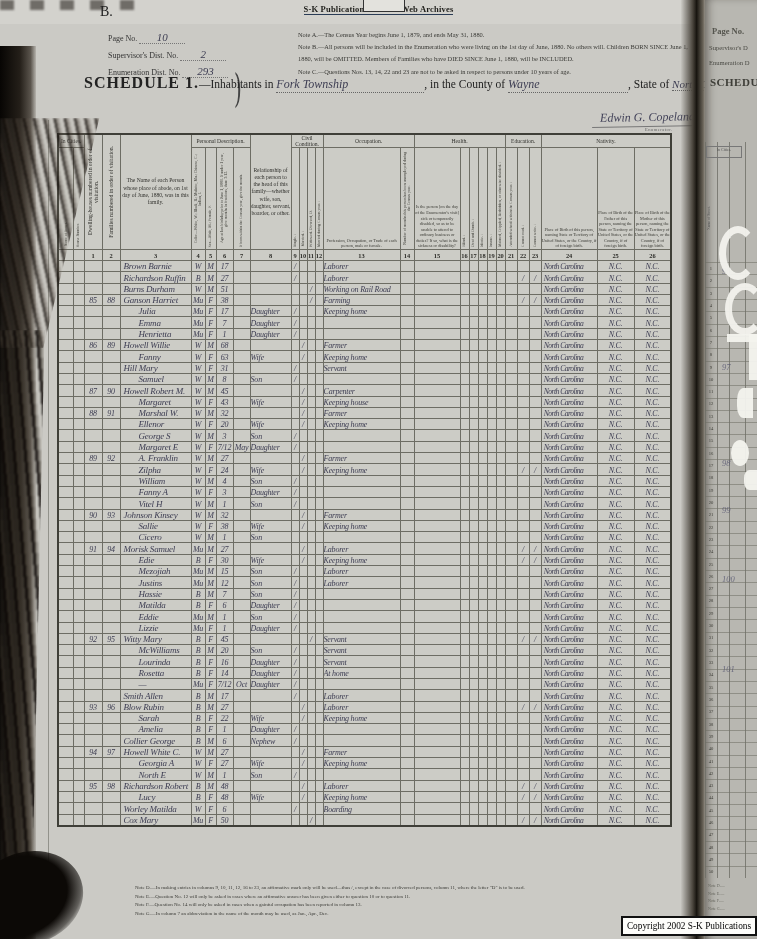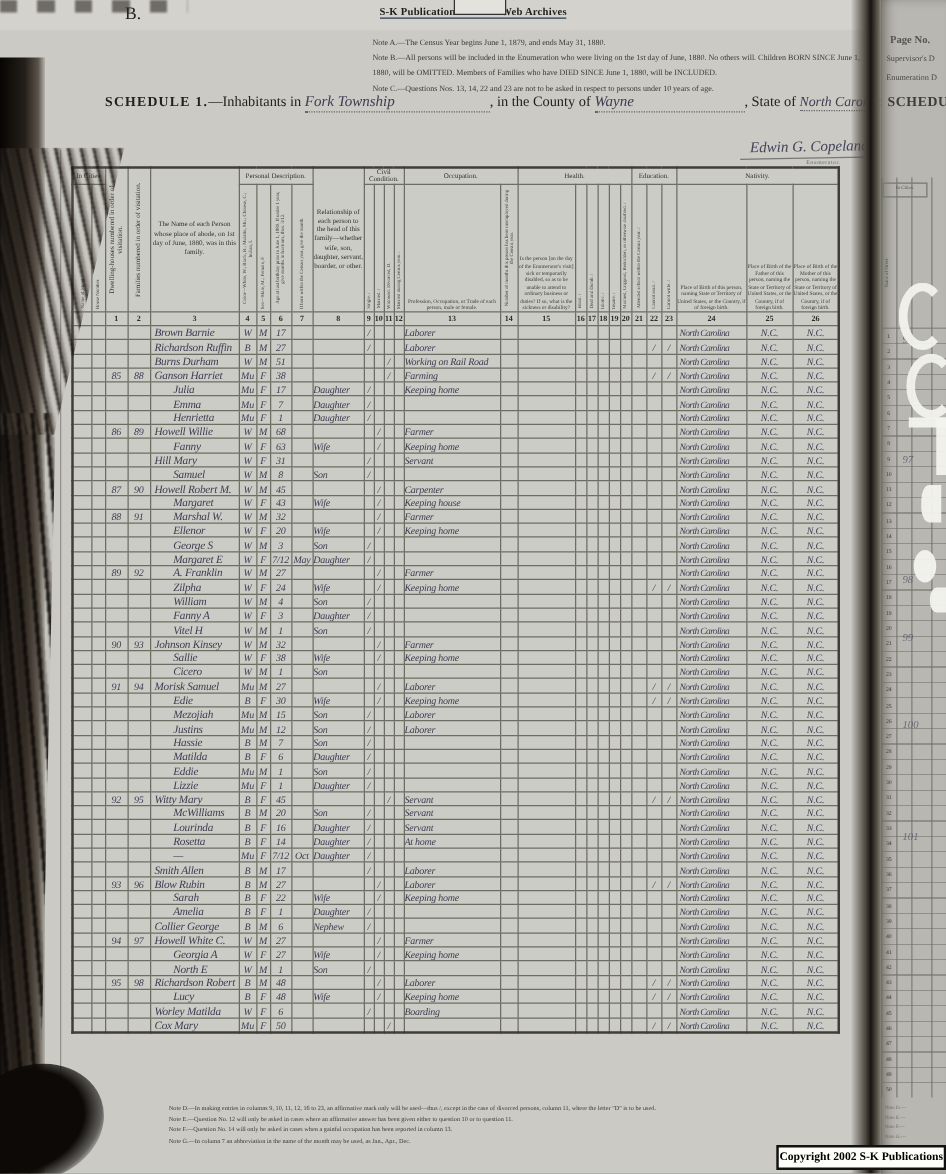--- a/index.html
+++ b/index.html
@@ -35,21 +35,21 @@
   .pginfo{position:absolute;left:108px;top:31px;width:140px;font-size:8px;color:#333;}
   .pginfo .row{position:relative;height:17px;}
   .pginfo .lbl{display:inline-block;}
   .pginfo .val{font-style:italic;font-size:11px;color:#3d3d52;border-bottom:1px dotted #777;
     display:inline-block;min-width:46px;text-align:center;}
   .brace{position:absolute;left:122px;top:34px;font-size:40px;font-weight:100;color:#444;
     transform:scaleX(.5);font-family:"DejaVu Serif",serif;}
   .notes-top{position:absolute;left:298px;top:29px;width:400px;font-size:6.4px;line-height:1.9;color:#3a3a36;}
   .notes-top .n2{padding-left:0;}
   .schedline{position:absolute;left:84px;top:74px;width:600px;white-space:nowrap;font-size:11.5px;color:#222;}
-  .schedline .big{font-size:11px;letter-spacing:1px;font-family:"Liberation Serif",serif;font-weight:bold;}
+  .schedline .big{font-size:16px;letter-spacing:1px;font-family:"Liberation Serif",serif;font-weight:bold;}
   .hwv{font-style:italic;color:#3d3d52;border-bottom:1px dotted #666;}
   .schedline .place{display:inline-block;min-width:148px;font-size:12px;}
   .schedline .county{display:inline-block;min-width:120px;font-size:12px;}
   .schedline .state{display:inline-block;min-width:96px;font-size:11px;}
   .schedline2{position:absolute;left:248px;top:96px;white-space:nowrap;font-size:12.5px;color:#222;}
   .schedline2 .day{display:inline-block;min-width:66px;text-align:center;font-size:10px;}
   .signature{position:absolute;left:592px;top:110px;font-style:italic;font-size:12px;color:#44445a;
     border-bottom:1px solid #777;padding:0 8px 1px 8px;transform:rotate(-1deg);}
   .enum-lbl{position:absolute;left:645px;top:127px;font-size:4.5px;color:#666;letter-spacing:.5px;}
   
@@ -73,21 +73,21 @@
     letter-spacing:-.2px;white-space:nowrap;}
   tbody td.nm{font-size:9px;padding-left:3px;overflow:visible;}
   tbody td.nm.sub{padding-left:18px;}
   tbody td.ctr{text-align:center;}
   tbody td.tick{text-align:center;font-style:italic;color:#3d3d52;font-size:8px;}
   tbody td.bpc{font-size:7.6px;letter-spacing:-.5px;padding-left:2px;overflow:visible;}
   tbody tr.fam td{border-top:1.6px solid #4a4a42;}
   
   .notes-bottom{position:absolute;left:135px;top:884px;width:560px;font-size:5px;line-height:1.7;color:#3a3a36;}
   .copyright{position:absolute;left:621px;top:916px;width:136px;height:20px;background:#fdfdfa;
-    border:2px solid #111;box-sizing:border-box;font-weight:bold;font-size:9.3px;color:#000;
+    border:2px solid #111;box-sizing:border-box;font-weight:normal;font-size:9.3px;color:#000;
     text-align:center;line-height:16px;white-space:nowrap;}
   
   .p2txt{position:absolute;color:#4a4a44;white-space:nowrap;overflow:hidden;}
   .p2-page{left:712px;top:26px;font-weight:bold;font-size:8.5px;width:45px;color:#55554e;}
   .p2-sup{left:709px;top:44px;font-size:6.6px;width:48px;}
   .p2-enu{left:709px;top:59px;font-size:6.6px;width:48px;}
   .p2-sched{left:710px;top:76px;font-weight:bold;font-size:11px;letter-spacing:.5px;width:47px;color:#3e3e38;}
   .p2-incities{position:absolute;left:706px;top:146px;width:34px;height:10px;border:1px solid #777;
     font-size:4px;text-align:center;color:#555;overflow:hidden;}
   .p2-street{position:absolute;left:707px;top:160px;font-size:3.8px;color:#555;
@@ -117,20 +117,29 @@
 <div class="screen">
 
   <div class="shade-top"></div>
   <div class="smudge-topleft"></div>
   <div class="crease"></div>
 
   <div class="wm"><u>S-K Publications--USGenWeb Archives</u></div>
   <div class="corner-b">B.</div>
   <div class="top-box"></div>
 
+  <div class="pginfo">
+    <div class="row"><span class="lbl">Page No.</span>
+      <span class="val">10</span></div>
+    <div class="row"><span class="lbl">Supervisor's Dist. No.</span>
+      <span class="val">2</span></div>
+    <div class="row"><span class="lbl">Enumeration Dist. No.</span>
+      <span class="val">293</span></div>
+    <div class="brace">)</div>
+  </div>
 
   <div class="notes-top">
     <div>Note A.—The Census Year begins June 1, 1879, and ends May 31, 1880.</div>
     <div class="n2">Note B.—All persons will be included in the Enumeration who were living on the 1st day of June, 1880.  No others will.  Children BORN SINCE June 1, 1880, will be OMITTED.  Members of Families who have DIED SINCE June 1, 1880, will be INCLUDED.</div>
     <div>Note C.—Questions Nos. 13, 14, 22 and 23 are not to be asked in respect to persons under 10 years of age.</div>
   </div>
 
   <div class="schedline">
     <span class="big">SCHEDULE 1.</span><span>—Inhabitants in</span>
     <span class="hwv place">Fork Township</span><span>, in the County of</span>

